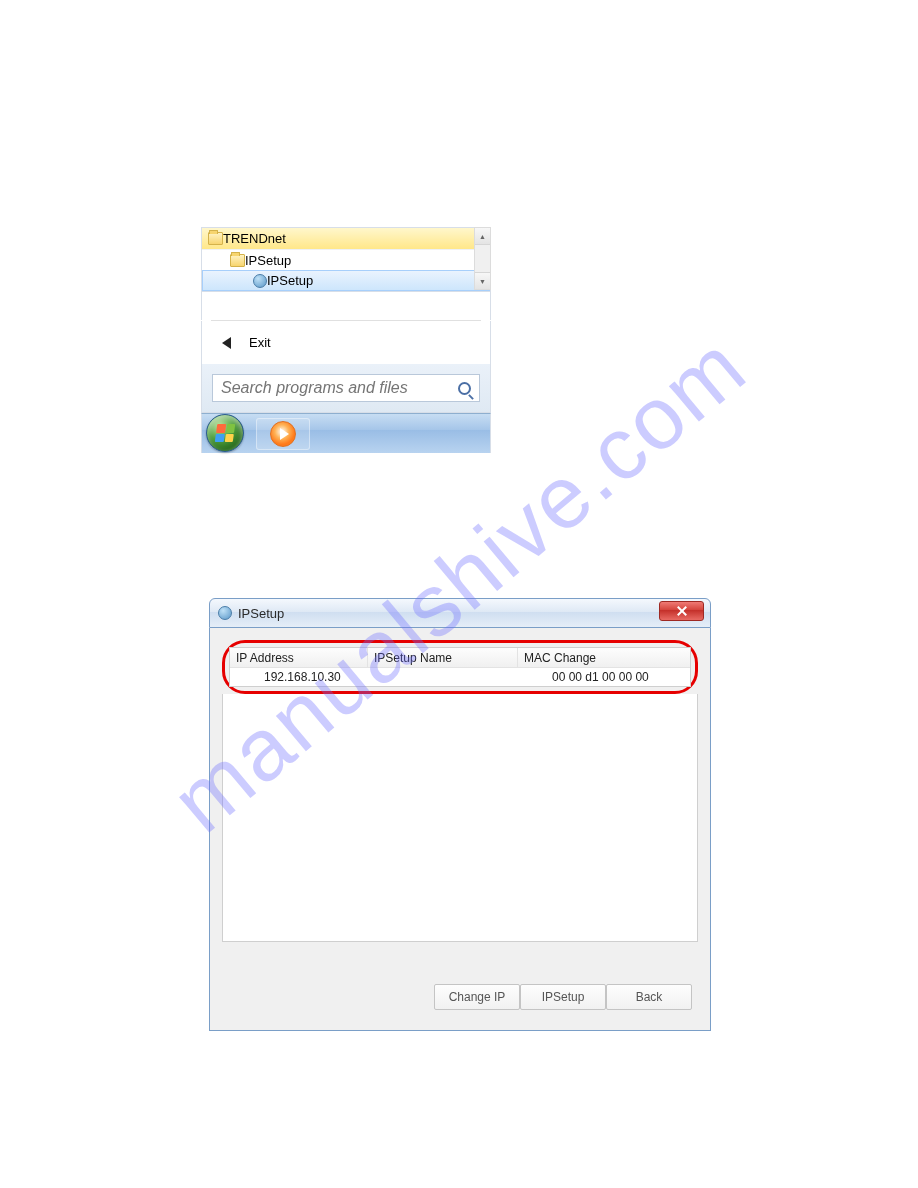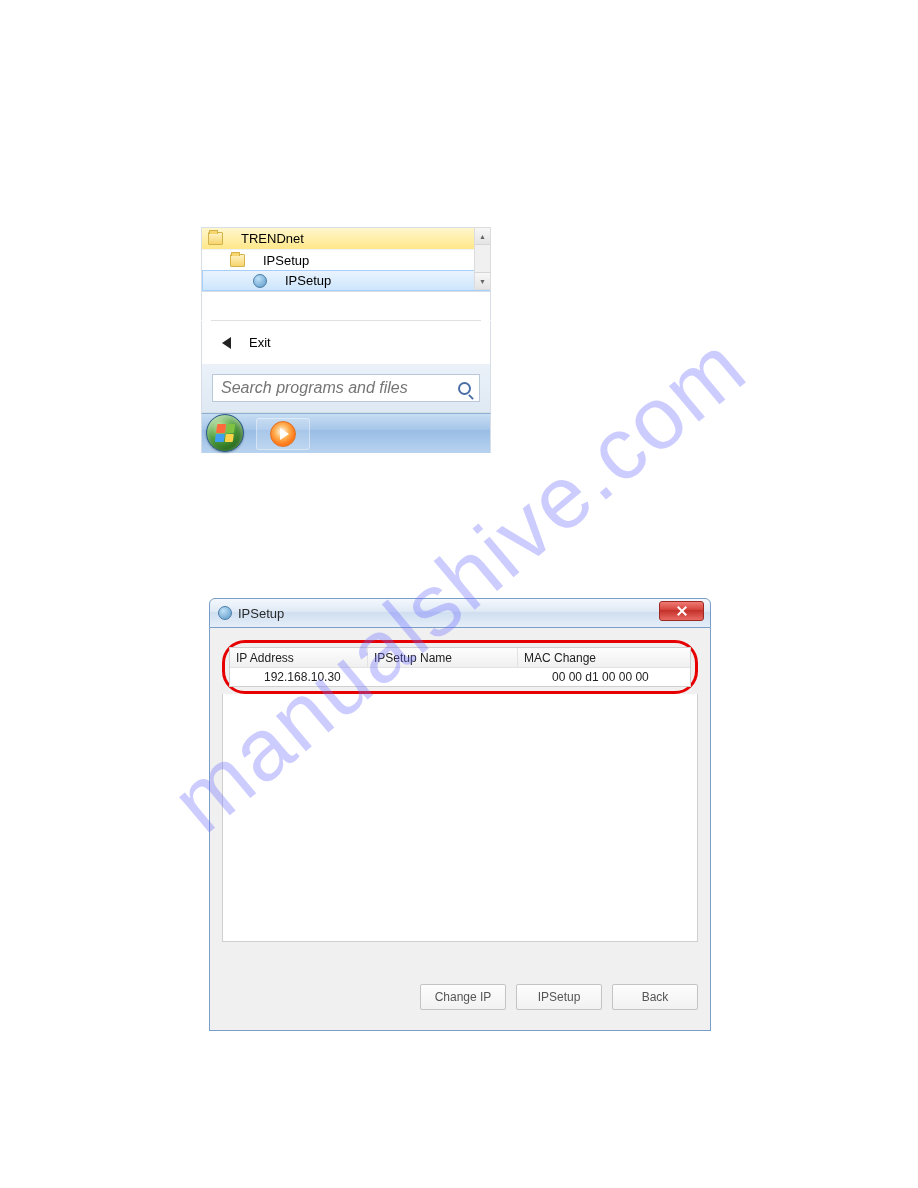--- a/index.html
+++ b/index.html
@@ -37,21 +37,21 @@
   }
   .sm-list {
     background: #fff;
     border: 1px solid #d7dee8;
   }
   .sm-item {
     display: flex;
     align-items: center;
     height: 21px;
     padding-left: 6px;
-    gap: 18px;
+    gap: 0;
     border-top: 1px solid #eef1f5;
   }
   .sm-item.root {
     background: linear-gradient(#fff7cc, #ffe789);
     border-top: none;
   }
   .sm-item.sub {
     padding-left: 28px;
   }
   .sm-item.leaf {
@@ -191,22 +191,22 @@
   .ip-hdr { display:flex; height:20px; background: linear-gradient(#fdfdfd,#f0f0f0); border-bottom:1px solid #e3e3e3;}
   .ip-hdr span{ font-size:12px; color:#222; display:flex; align-items:center; padding-left:6px; border-right:1px solid #e3e3e3;}
   .ip-hdr span:last-child{ border-right:none;}
   .col-ip{ width: 138px;}
   .col-dev{ width: 150px;}
   .col-mac{ flex:1;}
   .ip-row { display:flex; height:18px;margin-left:28px;}
   .ip-row span{ font-size:12px; color:#222; display:flex; align-items:center; padding-left:6px;}
   .ip-list-body{ height: 248px; background:#fff; border:1px solid #cfcfcf; border-top:none;}
   .ip-buttons {
-    position:absolute; right:12px; bottom:20px;
-    display:flex; gap:10px;
+    position:absolute; right:18px; bottom:20px;
+    display:flex; 
   }
   .ip-btn {
     width: 86px; height:26px; background: linear-gradient(#fdfdfd,#f1f1f1);
     border: 1px solid #c4c4c4; border-radius:2px;
     display:flex; align-items:center; justify-content:center;
     font-size:12px; color:#555;
   }
 </style>
 </head>
 <body>

